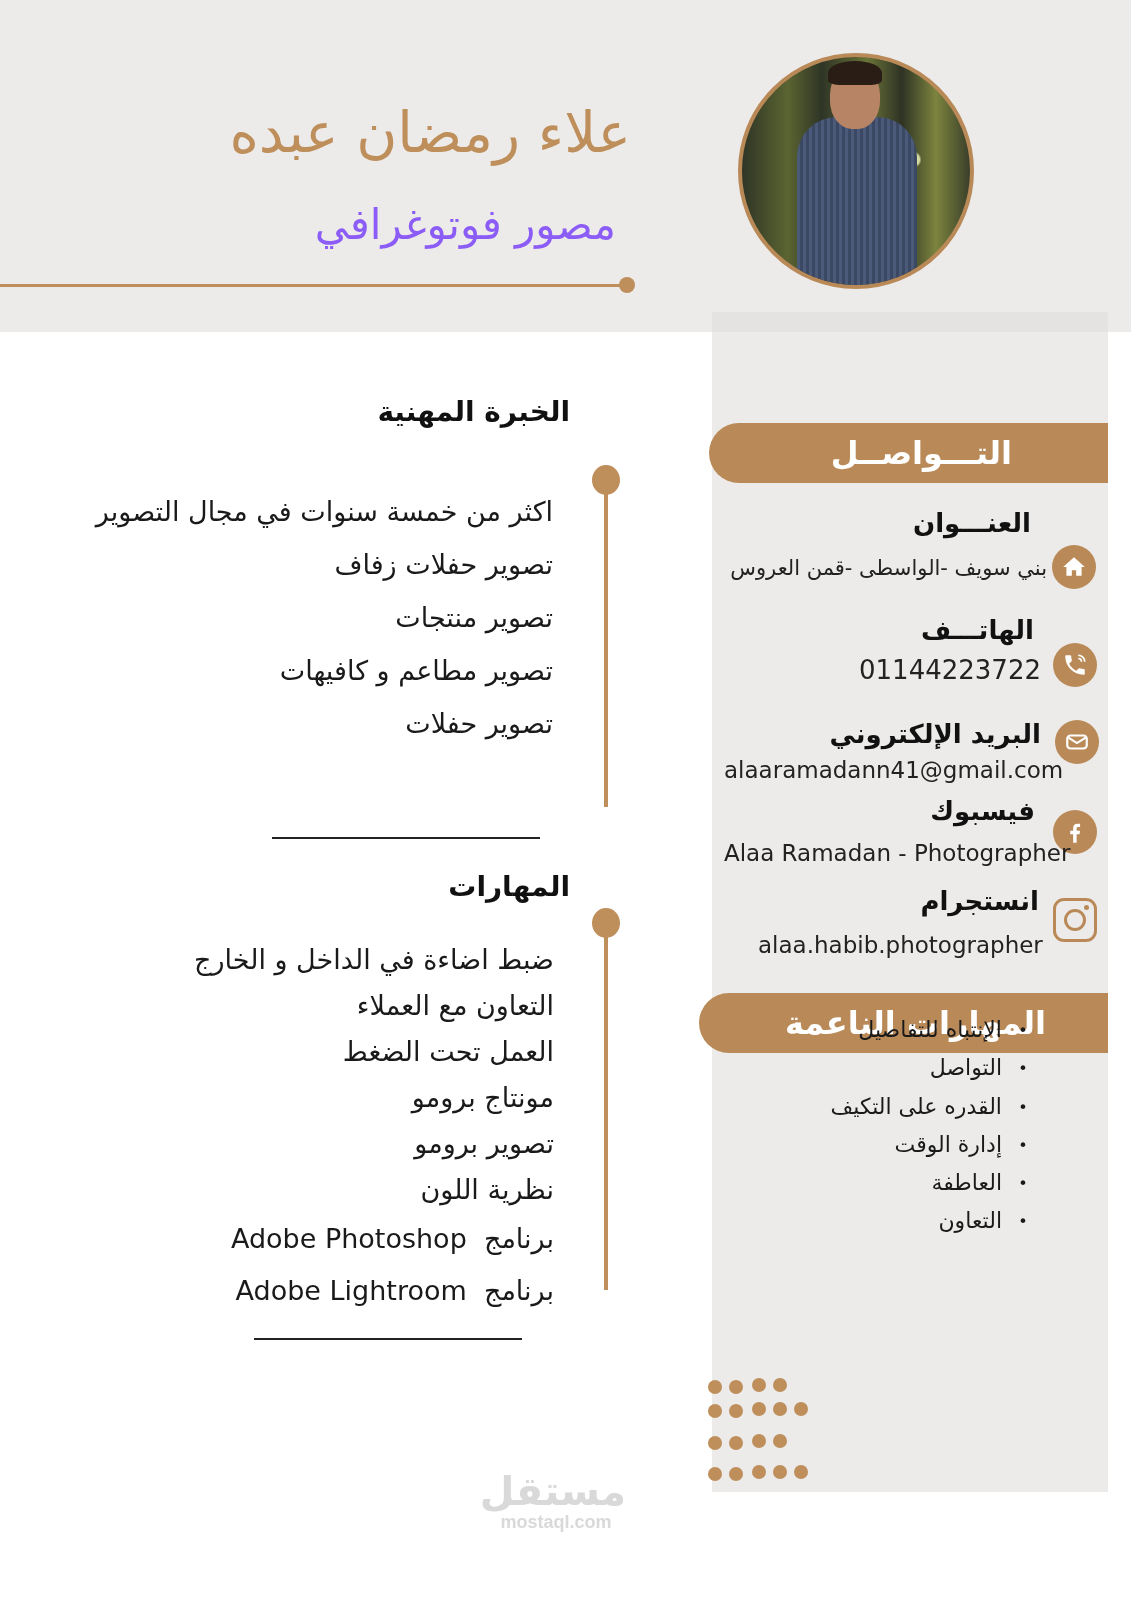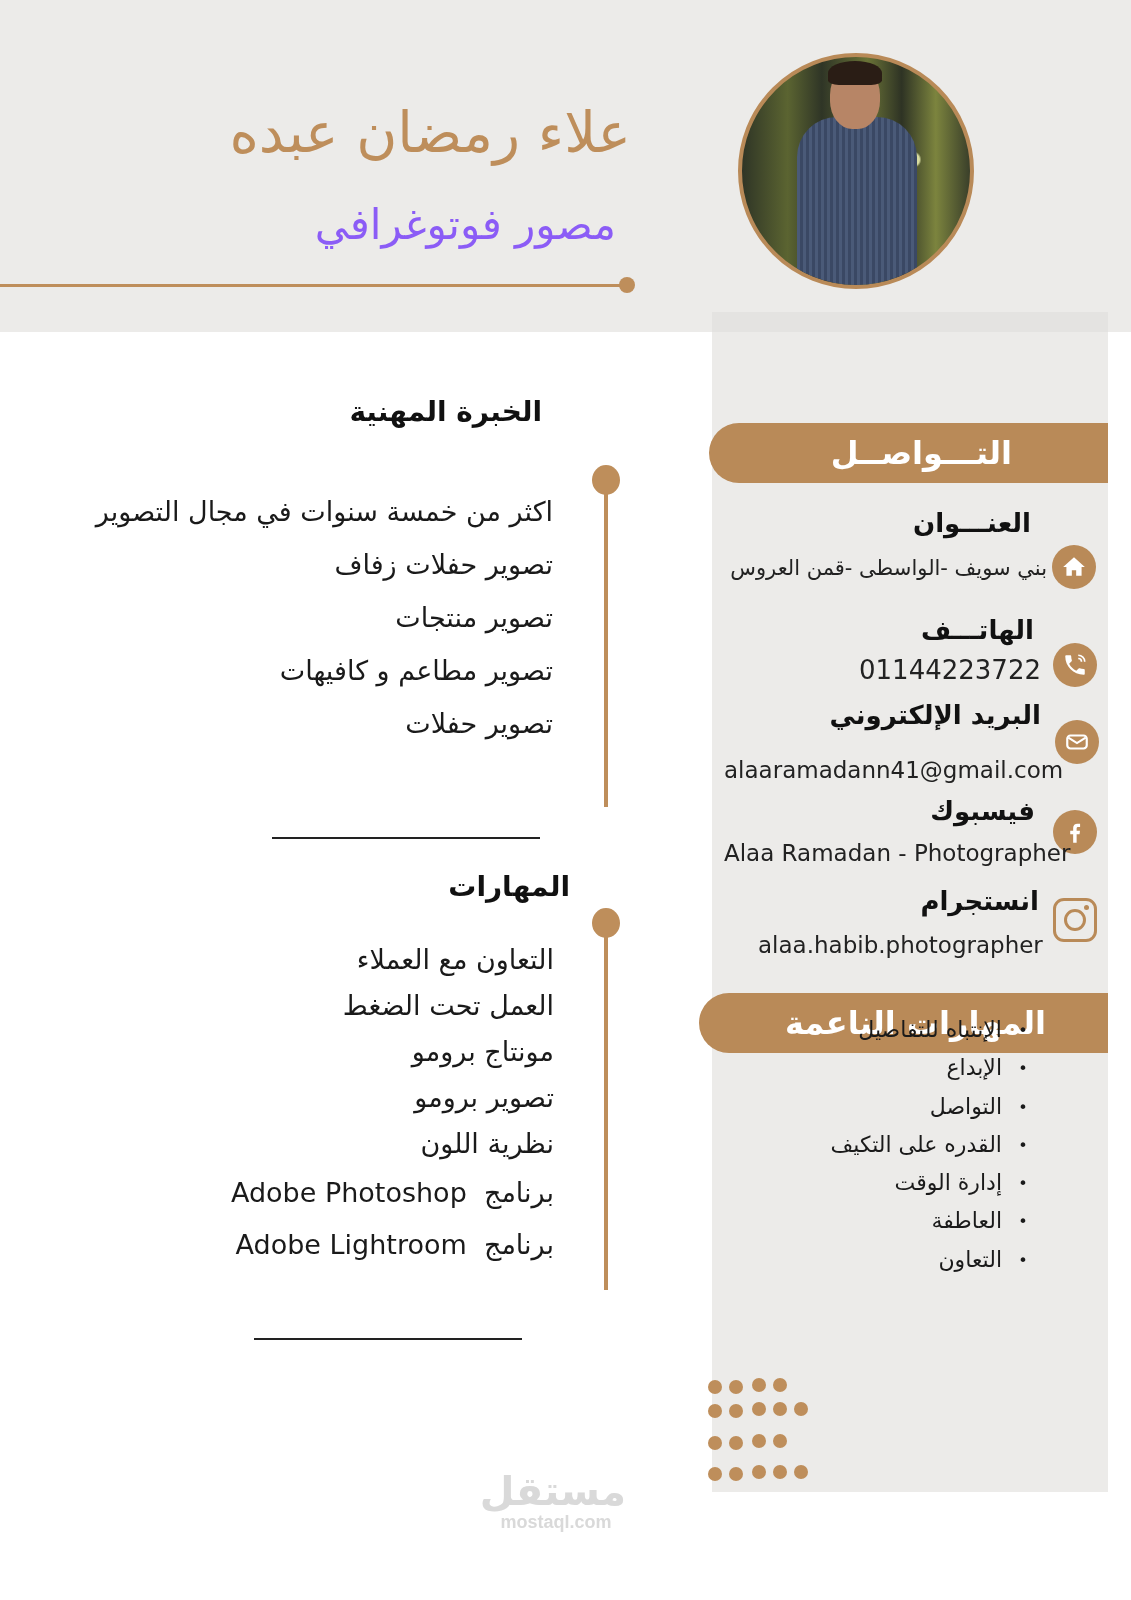--- a/index.html
+++ b/index.html
@@ -66,36 +66,37 @@
 <div class="job-title">مصور فوتوغرافي</div>
 <div class="header-line"></div>
 <div class="header-dot"></div>
 
 <div class="avatar">
   <div class="avatar-figure"></div>
   <div class="avatar-head"></div>
   <div class="avatar-hair"></div>
 </div>
 
-<h2 class="section-heading" style="right:589px; top:395px;">الخبرة المهنية</h2>
+<h2 class="section-heading" style="right:561px; top:395px;">الخبرة المهنية</h2>
 <div class="timeline-dot" style="left:592px; top:465px;"></div>
 <div class="timeline-line" style="left:604px; top:485px; height:322px;"></div>
 <ul class="item-list exp-list" style="right:578px; top:485px;">
   <li>اكثر من خمسة سنوات في مجال التصوير</li>
   <li>تصوير حفلات زفاف</li>
   <li>تصوير منتجات</li>
   <li>تصوير مطاعم و كافيهات</li>
   <li>تصوير حفلات</li>
 </ul>
 <div class="rule" style="left:272px; top:837px; width:268px;"></div>
 
 <h2 class="section-heading" style="right:561px; top:870px;">المهارات</h2>
 <div class="timeline-dot" style="left:592px; top:908px;"></div>
 <div class="timeline-line" style="left:604px; top:928px; height:362px;"></div>
 <ul class="item-list skills-list" style="right:577px; top:937px;">
+  <li>ضبط اضاءة في الداخل و الخارج</li>
   <li>التعاون مع العملاء</li>
   <li>العمل تحت الضغط</li>
   <li>مونتاج برومو</li>
   <li>تصوير برومو</li>
   <li>نظرية اللون</li>
   <li style="height:52px; line-height:52px;">
     <span>برنامج</span>&nbsp;&nbsp;<span class="prog">Adobe Photoshop</span>
   </li>
   <li style="height:52px; line-height:52px;">
     <span>برنامج</span>&nbsp;&nbsp;<span class="prog">Adobe Lightroom</span>
@@ -115,21 +116,21 @@
 
 <div class="contact-label" style="right:97px; top:615px;">الهاتـــف</div>
 <div class="icon-circle" style="left:1053px; top:643px;">
   <svg viewBox="0 0 24 24">
       <path d="M6.6 10.8c1.4 2.8 3.8 5.1 6.6 6.6l2.2-2.2c.3-.3.7-.4 1-.2 1.1.4 2.3.6 3.6.6.6 0 1 .4 1 1V20c0 .6-.4 1-1 1C10.6 21 3 13.4 3 4c0-.6.4-1 1-1h3.5c.6 0 1 .4 1 1 0 1.3.2 2.5.6 3.6.1.3 0 .7-.2 1z" fill="#fff"></path>
       <path d="M15 3a6 6 0 0 1 6 6M15 6a3 3 0 0 1 3 3" stroke="#fff" stroke-width="1.5" fill="none"></path>
     </svg>
 </div>
 <div class="contact-value" style="left:859px; top:655px; font-size:26px;">01144223722</div>
 
-<div class="contact-label" style="right:90px; top:700px;text-align:center;">البريد الإلكتروني</div>
+<div class="contact-label" style="right:90px; top:719px;text-align:center;">البريد الإلكتروني</div>
 <div class="icon-circle" style="left:1055px; top:720px;">
   <svg viewBox="0 0 24 24">
       <rect x="3" y="6" width="18" height="12" rx="3" stroke="#fff" stroke-width="2" fill="none"></rect>
       <path d="M4 8 L12 13 L20 8" stroke="#fff" stroke-width="2" fill="none"></path>
     </svg>
 </div>
 <div class="contact-value" style="left:724px; top:757px;">alaaramadann41@gmail.com</div>
 
 <div class="contact-label" style="right:96px; top:796px;">فيسبوك</div>
 <div class="icon-circle" style="left:1053px; top:810px;">
@@ -139,21 +140,20 @@
 </div>
 <div class="contact-value" style="left:724px; top:840px;">Alaa Ramadan - Photographer</div>
 
 <div class="contact-label" style="right:92px; top:886px;">انستجرام</div>
 <div class="insta" style="left:1053px; top:898px;"></div>
 <div class="contact-value" style="left:758px; top:932px;">alaa.habib.photographer</div>
 
 <div class="pill" style="left:699px; top:993px; width:409px; padding-right:62px;">المهارات الناعمة</div>
 <ul class="soft-list">
   <li>الإنتباه للتفاصيل</li>
-  <li>الإبداع</li>
   <li>التواصل</li>
   <li>القدره على التكيف</li>
   <li>إدارة الوقت</li>
   <li>العاطفة</li>
   <li>التعاون</li>
 </ul>
 
 <div class="dots">
   <div class="dot" style="left:0;top:2px"></div>
     <div class="dot" style="left:21px;top:2px"></div>

